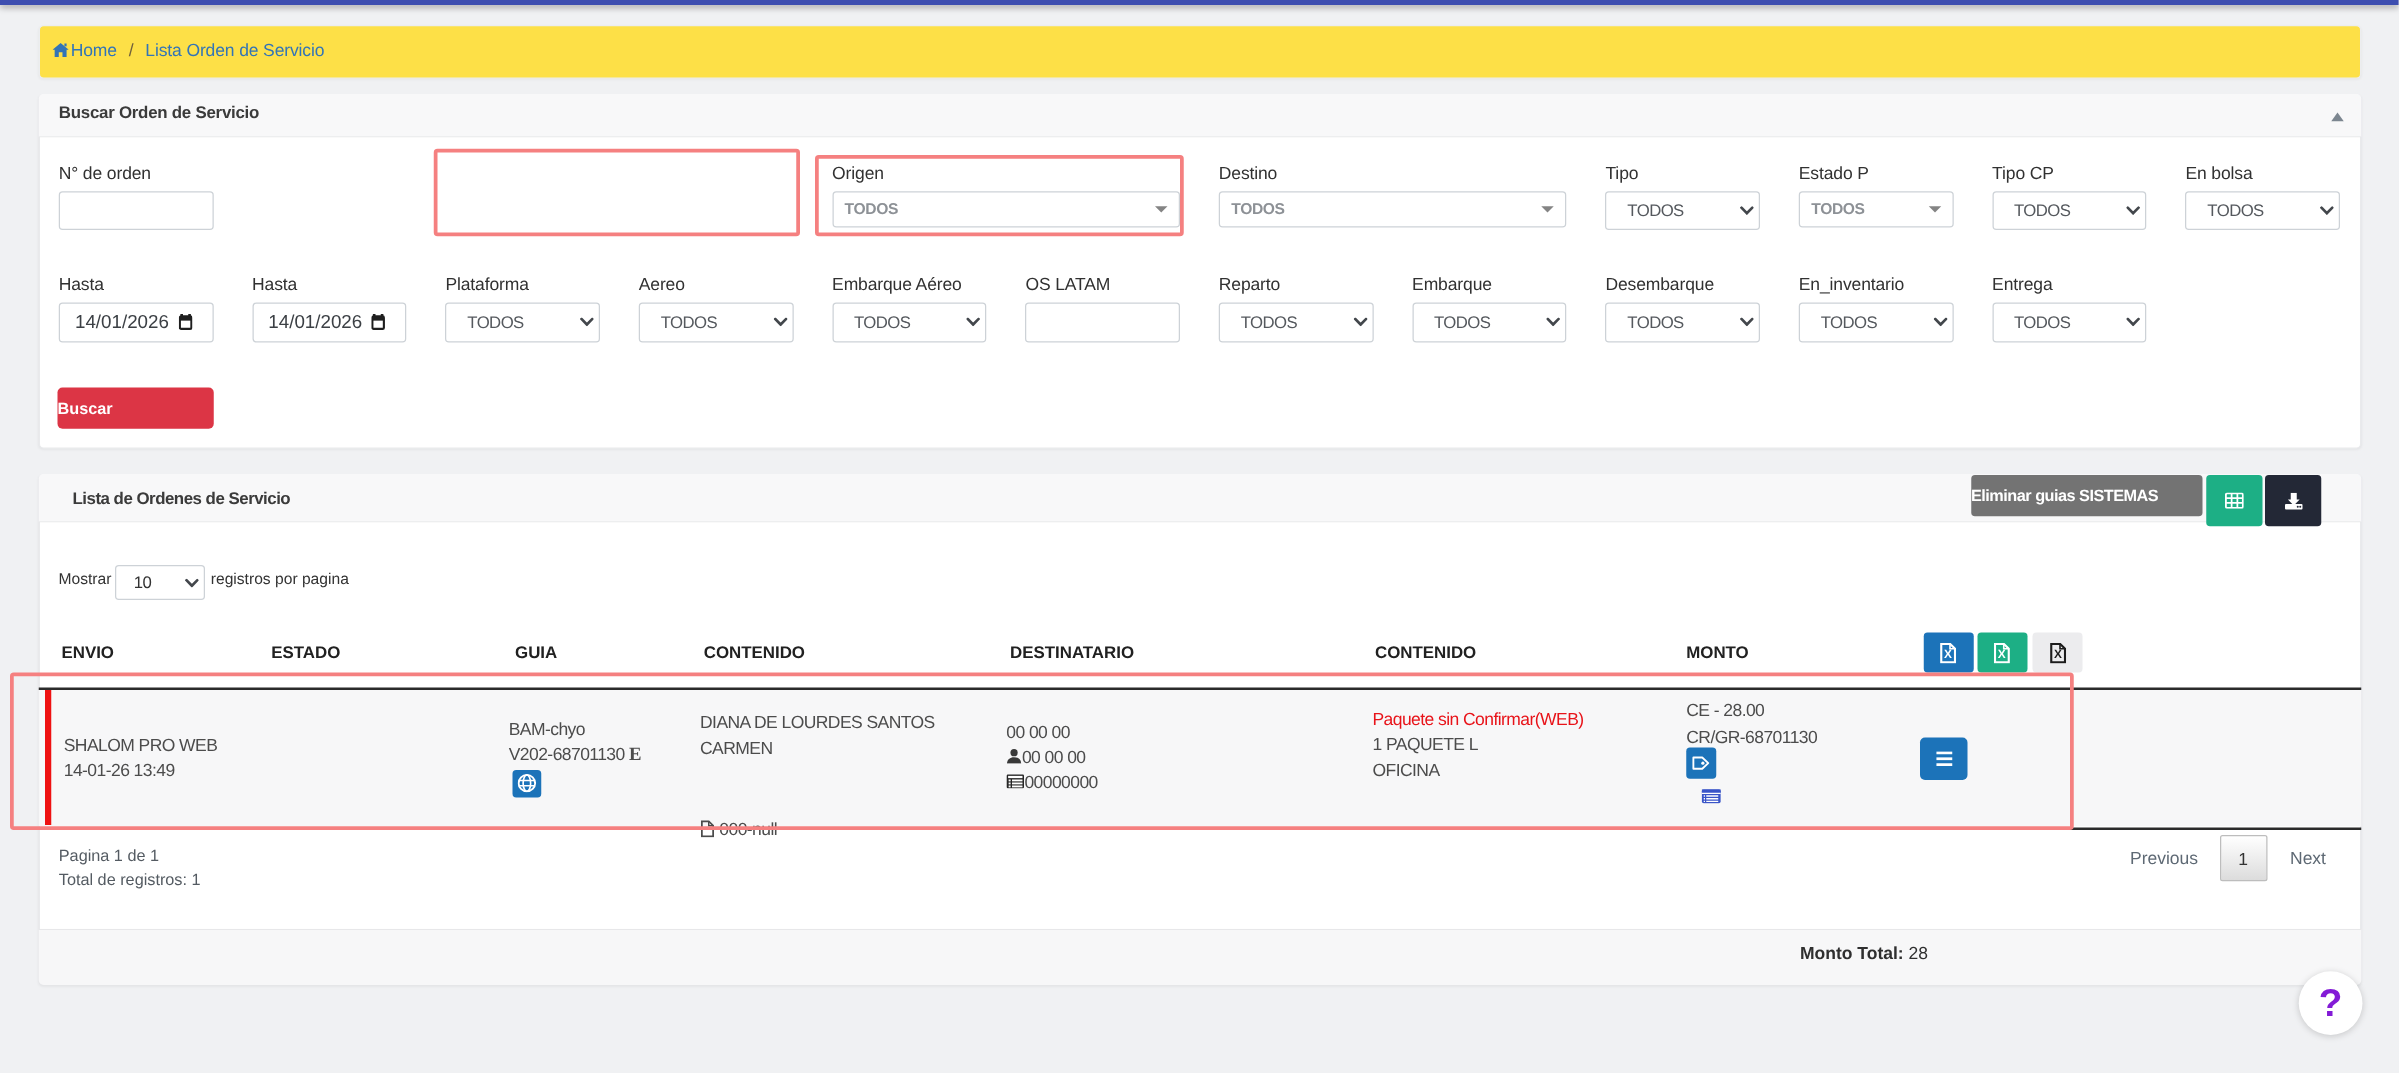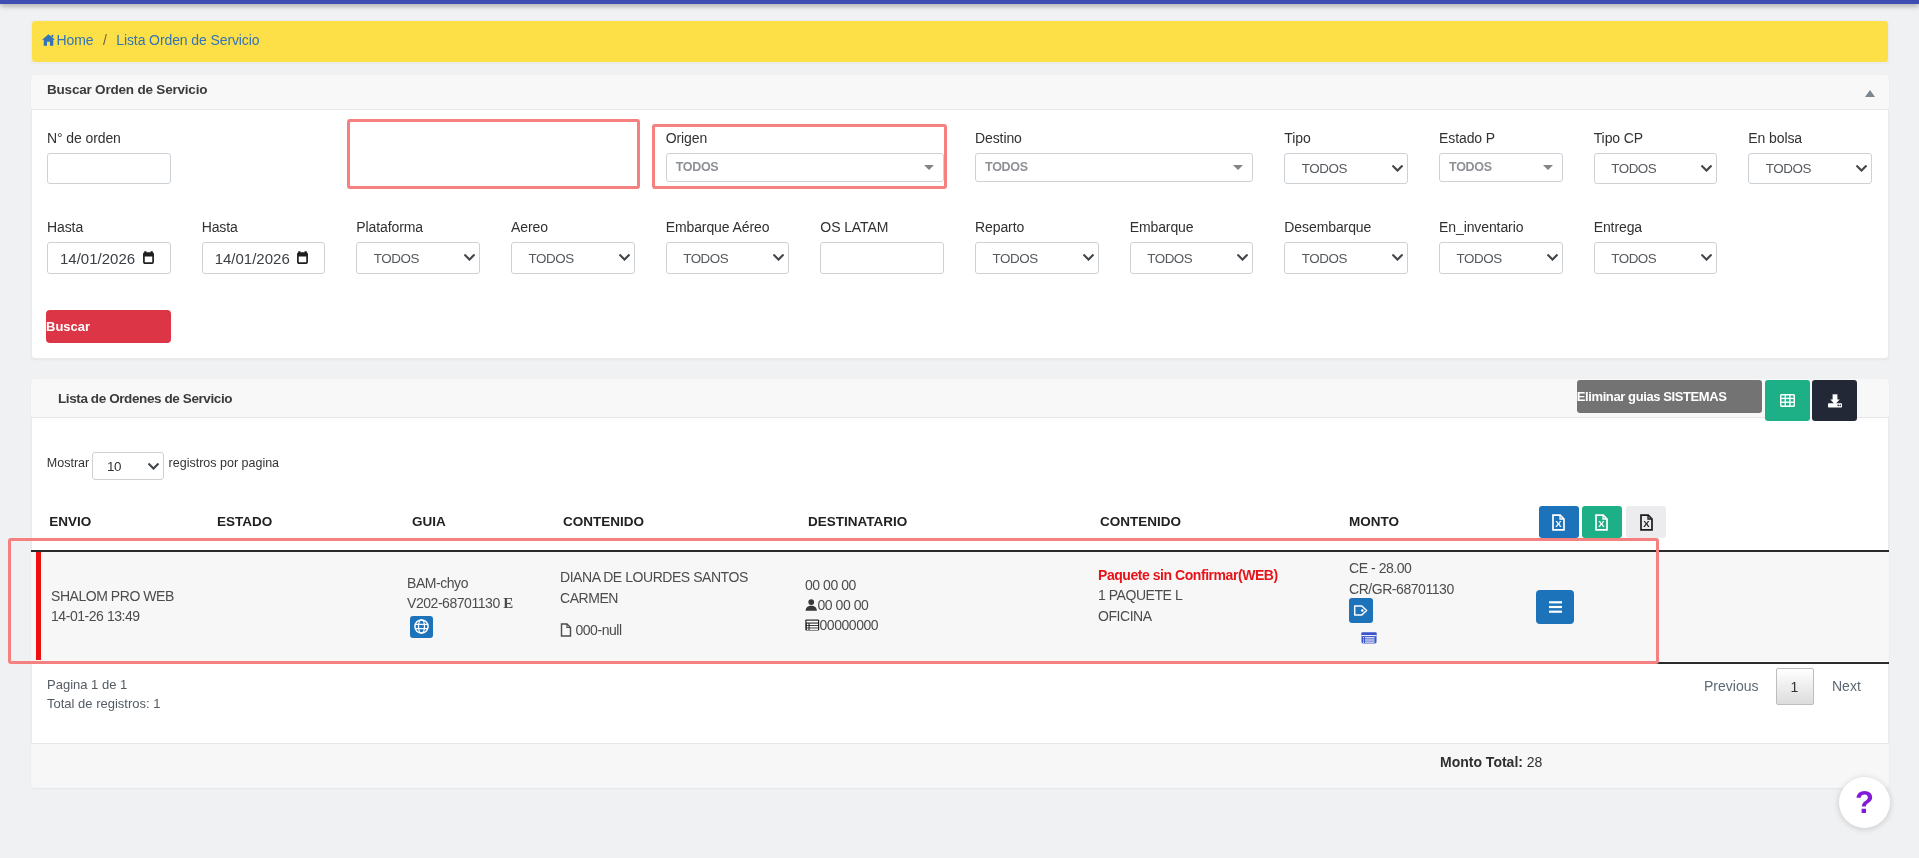--- a/index.html
+++ b/index.html
@@ -284,38 +284,38 @@
 <div class="cell" style="left:407px;top:572.5px">BAM-chyo<br>V202-68701130 <b style="font-family:'Liberation Serif',serif;font-size:15px">E</b></div>
 <div class="ibtn" style="left:409.5px;top:615.5px;width:23.5px;height:22px;background:#1c73b9">
       <svg width="15" height="15" viewBox="0 0 15 15">
         <circle cx="7.5" cy="7.5" r="6.6" fill="none" stroke="#fff" stroke-width="1.5"></circle>
         <ellipse cx="7.5" cy="7.5" rx="3" ry="6.6" fill="none" stroke="#fff" stroke-width="1.3"></ellipse>
         <line x1="1" y1="5.4" x2="14" y2="5.4" stroke="#fff" stroke-width="1.3"></line>
         <line x1="1" y1="9.6" x2="14" y2="9.6" stroke="#fff" stroke-width="1.3"></line>
       </svg>
     </div>
 <div class="cell" style="left:560px;top:567px;line-height:21.3px">DIANA DE LOURDES SANTOS<br>CARMEN</div>
-<div class="cell" style="left:560px;top:620px"><svg width="12" height="14" viewBox="0 0 12 14" style="vertical-align:-2px">
+<div class="cell" style="left:560px;top:653px"><svg width="12" height="14" viewBox="0 0 12 14" style="vertical-align:-2px">
         <path d="M1.5 1 H7 L10.5 4.5 V13 H1.5 Z" fill="none" stroke="#4c4c4c" stroke-width="1.4"></path>
         <path d="M7 1 V4.5 H10.5" fill="none" stroke="#4c4c4c" stroke-width="1.2"></path>
       </svg> 000-null</div>
 <div class="cell" style="left:805px;top:576px;line-height:19.8px">00 00 00<br><svg width="12.5" height="12" viewBox="0 0 12.5 12" style="vertical-align:-1.5px">
         <circle cx="6.25" cy="3.1" r="2.9" fill="#383838"></circle>
         <path d="M0.6 11.8 C0.6 8.5 3 6.7 6.25 6.7 C9.5 6.7 11.9 8.5 11.9 11.8 Z" fill="#383838"></path>
       </svg>00 00 00<br><svg width="14.5" height="12" viewBox="0 0 14.5 12" style="vertical-align:-1.5px">
         <rect x="0.3" y="0.5" width="13.9" height="11" rx="1" fill="#262626"></rect>
         <rect x="1.5" y="1.7" width="11.5" height="1.8" fill="#fff"></rect>
         <rect x="4.6" y="4.6" width="8.4" height="1.5" fill="#fff"></rect>
         <rect x="4.6" y="7" width="8.4" height="1.5" fill="#fff"></rect>
         <rect x="4.6" y="9.4" width="8.4" height="1.5" fill="#fff"></rect>
         <rect x="1.9" y="4.6" width="1.6" height="1.5" fill="#fff"></rect>
         <rect x="1.9" y="7" width="1.6" height="1.5" fill="#fff"></rect>
         <rect x="1.9" y="9.4" width="1.6" height="1.5" fill="#fff"></rect>
       </svg>00000000</div>
-<div class="cell" style="left:1098px;top:565px;line-height:20.4px"><span style="color:#e81319;font-weight:bold">Paquete sin Confirmar(WEB)</span><br>1 PAQUETE L<br>OFICINA</div>
+<div class="cell" style="left:1098px;top:565px;line-height:20.4px"><span style="color:#e81319;font-weight:normal">Paquete sin Confirmar(WEB)</span><br>1 PAQUETE L<br>OFICINA</div>
 <div class="cell" style="left:1349px;top:558px;line-height:21px">CE - 28.00<br>CR/GR-68701130</div>
 <div class="ibtn" style="left:1348.7px;top:597.7px;width:24px;height:25.3px;background:#1c73b9">
       <svg width="15" height="13" viewBox="0 0 15 13">
         <path d="M1.7 2 H8.8 L13.6 6.5 L8.8 11 H1.7 Z" fill="none" stroke="#fff" stroke-width="1.5" stroke-linejoin="round"></path>
         <circle cx="9.3" cy="6.5" r="1.3" fill="#fff"></circle>
       </svg>
     </div>
 <div class="abs" style="left:1361px;top:629.5px"><svg width="16" height="12" viewBox="0 0 16 12">
         <rect x="0.5" y="0.5" width="15" height="11" rx="1.4" fill="#3a55c8"></rect>
         <rect x="0.5" y="0.5" width="15" height="3" fill="#3a55c8"></rect>

